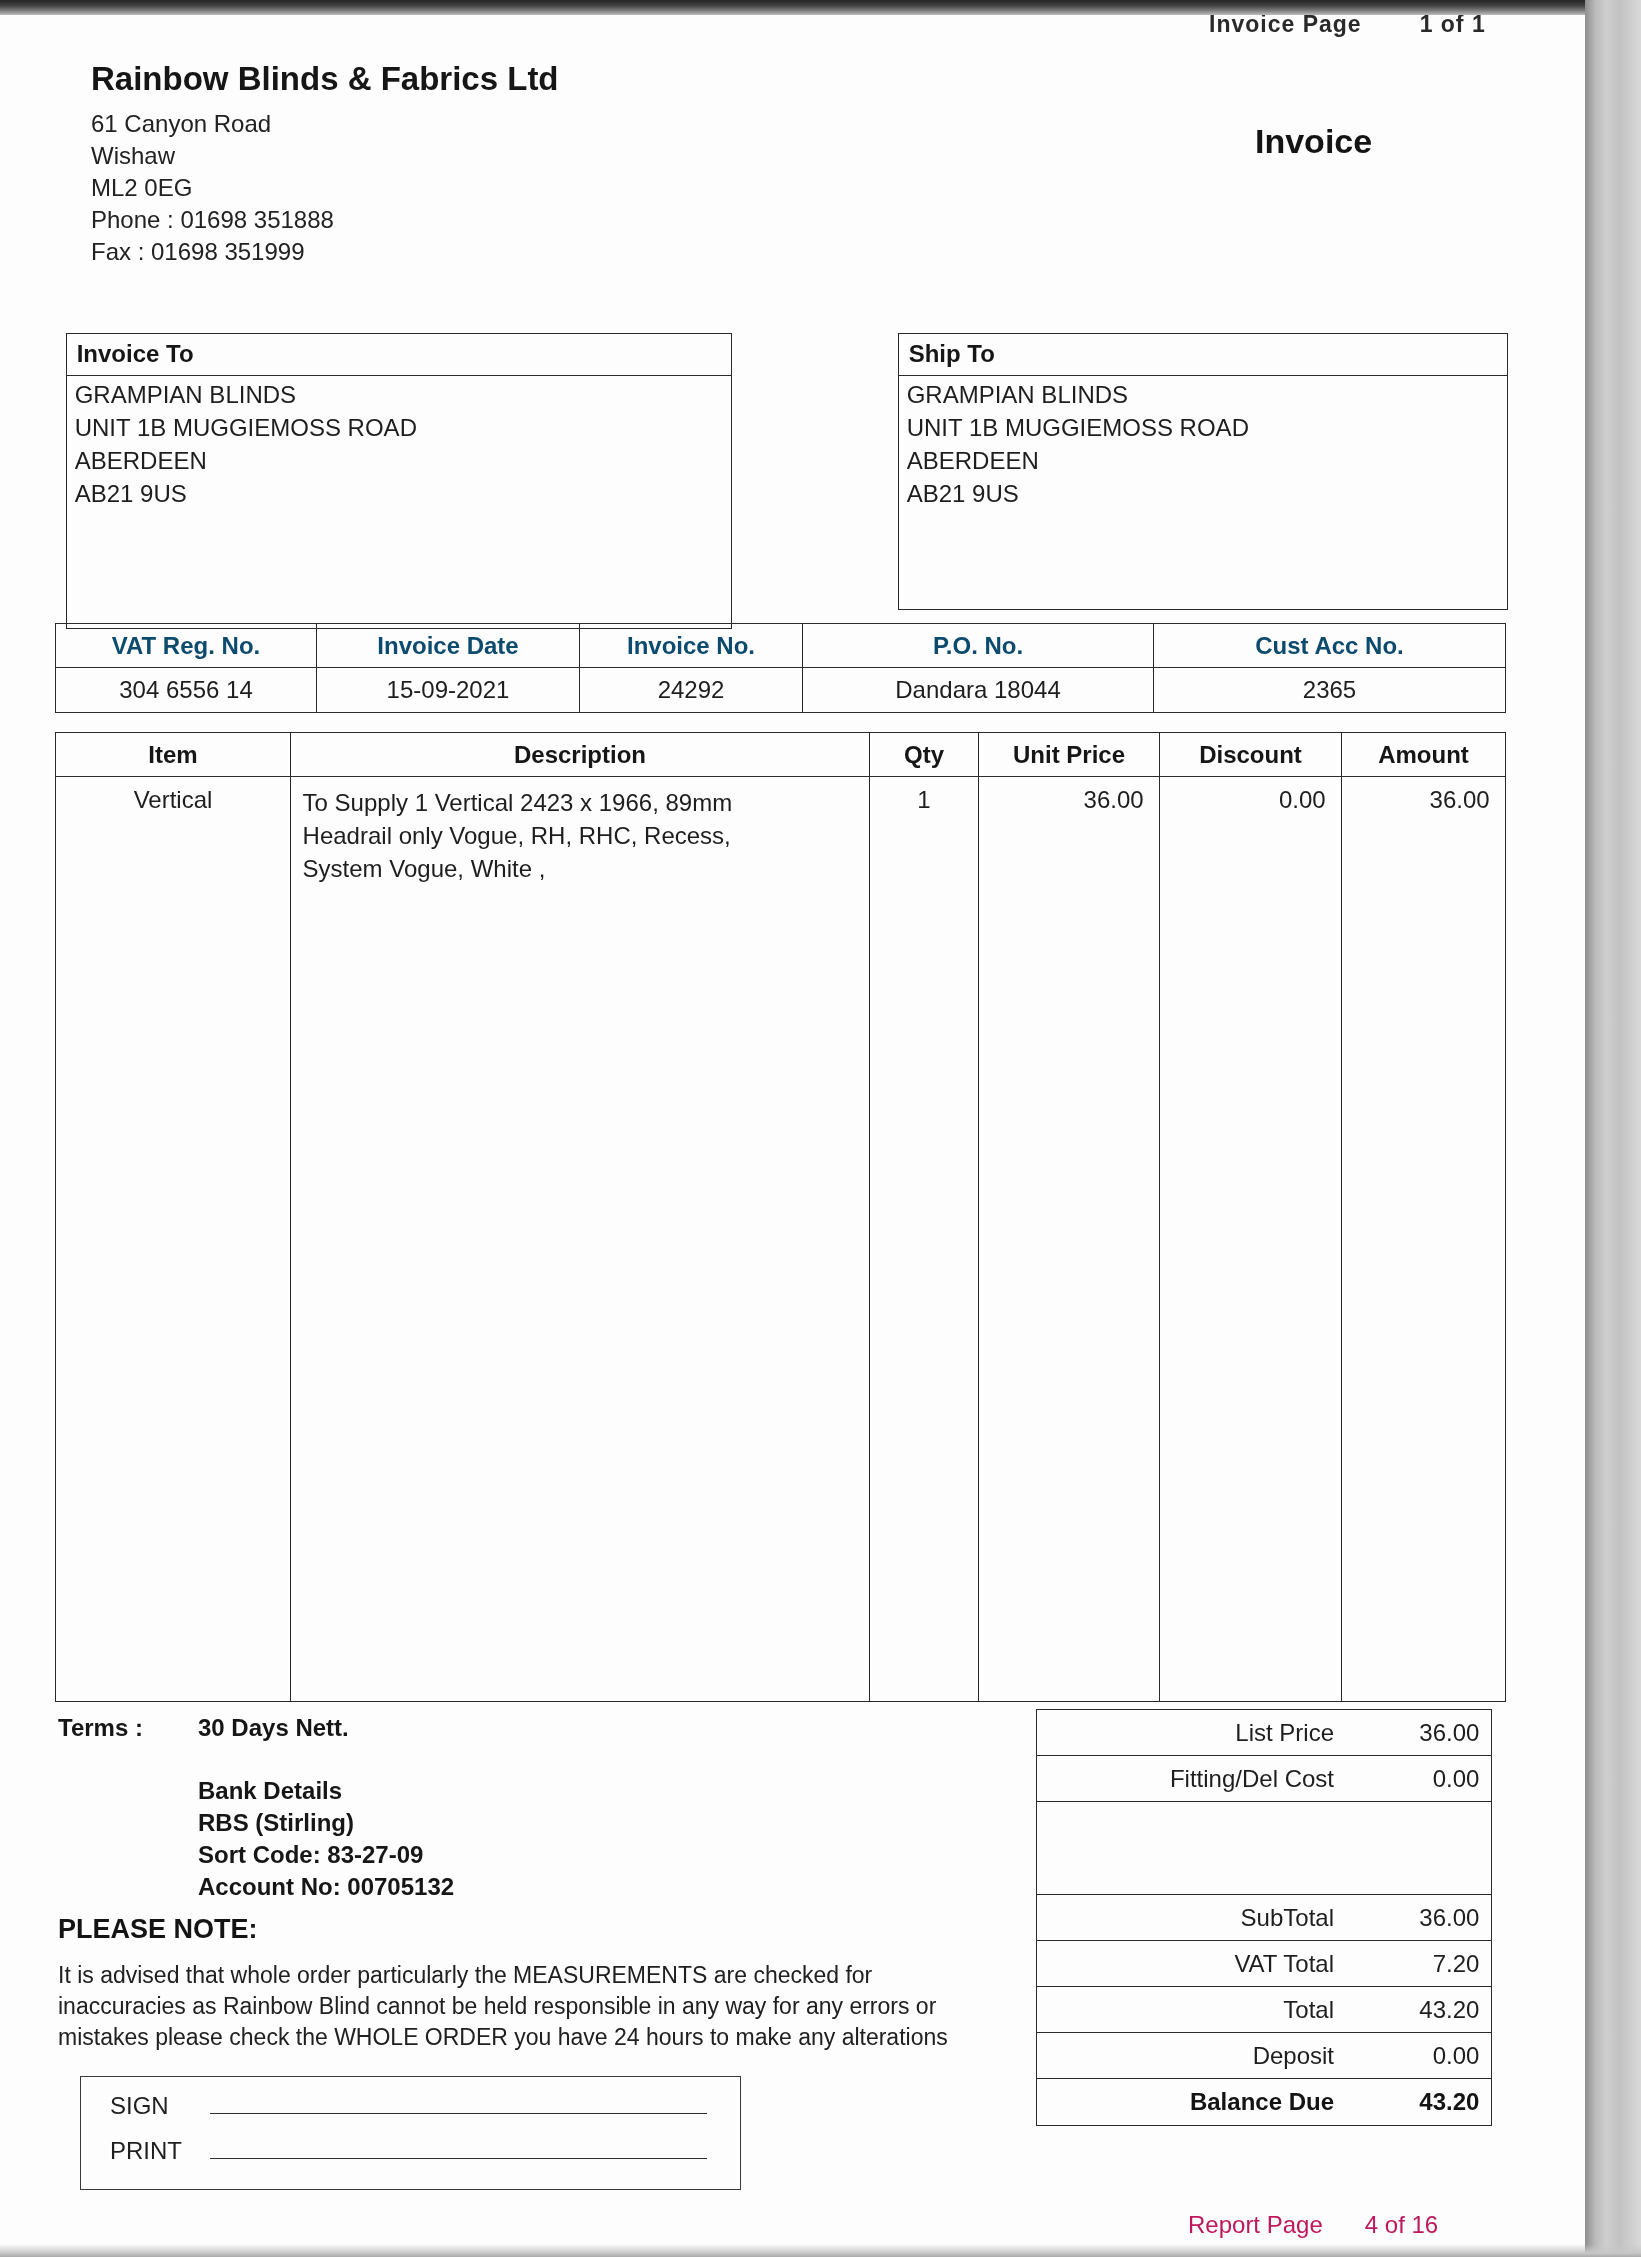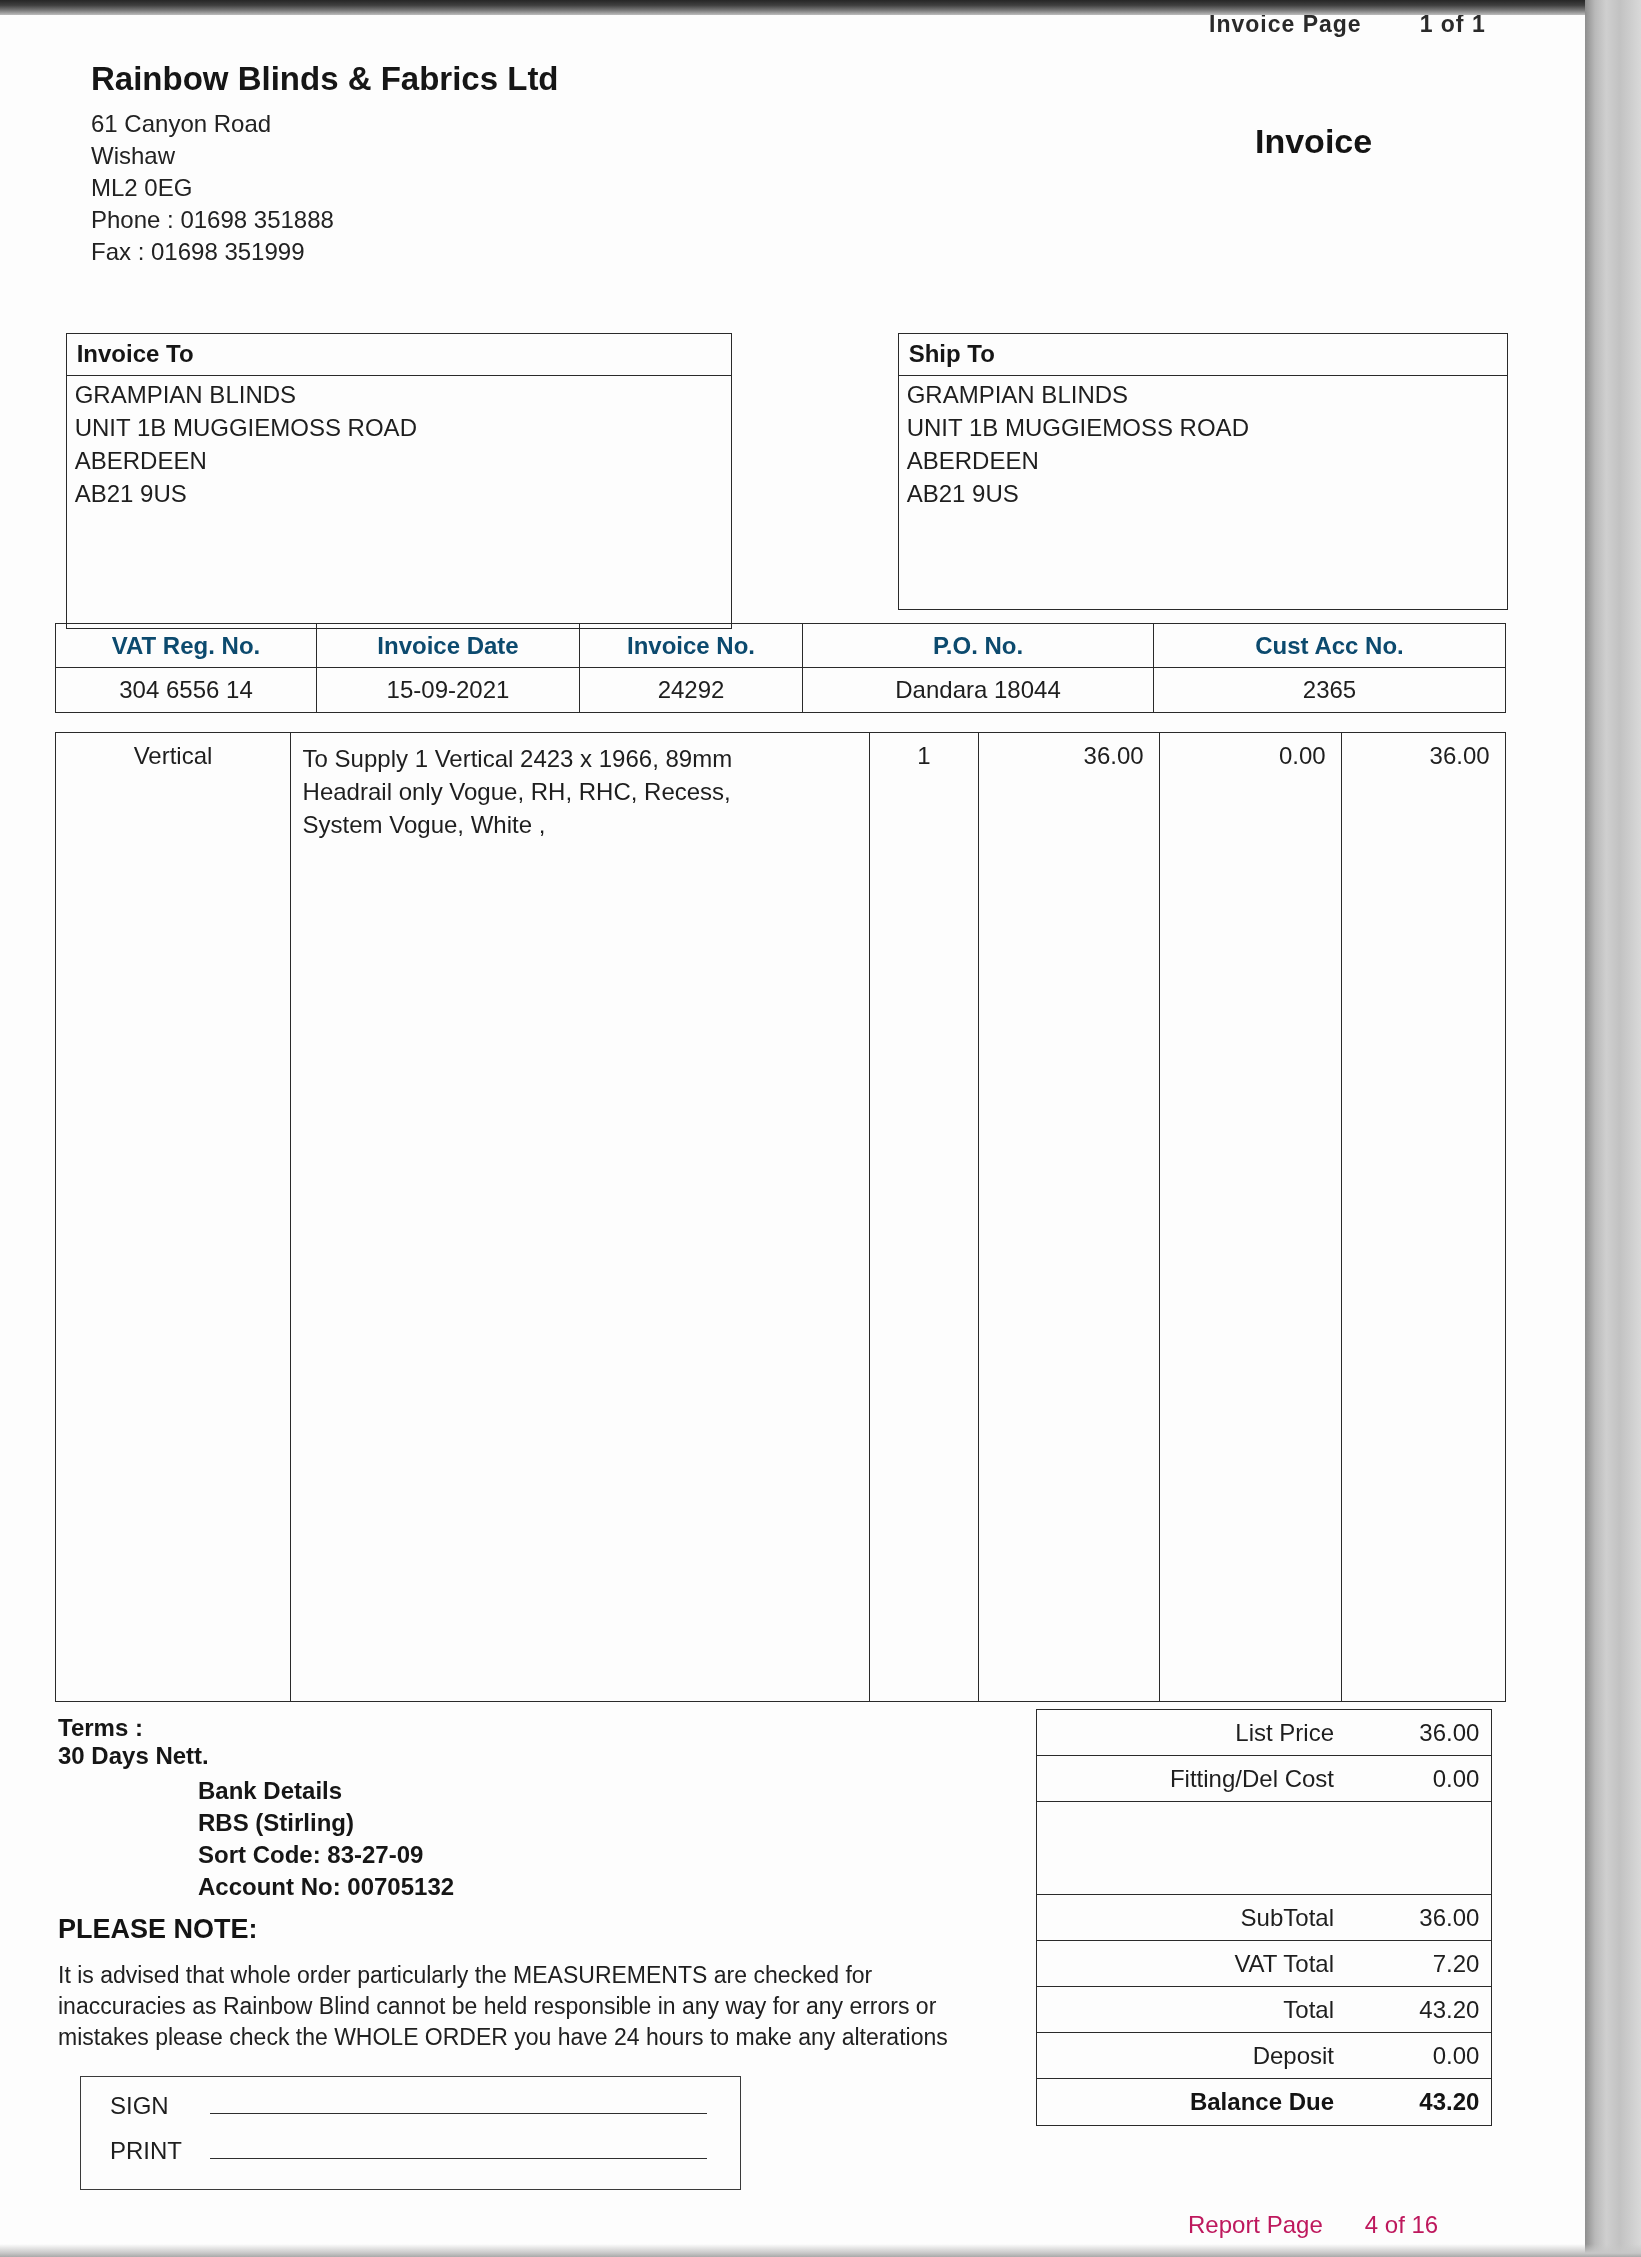--- a/index.html
+++ b/index.html
@@ -58,21 +58,21 @@
   .items-body { display:flex; flex:1; }
   .items-body > div { border-right:1.9px solid #2a2a2a; padding:8.7px 11.6px; }
   .items-body > div:last-child { border-right:0; }
   .ic0{width:235px}.ic1{width:579px}.ic2{width:109px}.ic3{width:181px}.ic4{width:182px}.ic5{flex:1}
   .items-body .ic0 { text-align:center; }
   .items-body .ic2 { text-align:center; }
   .items-body .ic3,.items-body .ic4,.items-body .ic5 { text-align:right; padding-right:15.4px; }
   .desc-line { line-height:33px; }
 
   
-  .terms-row { position:absolute; left:58px; top:1714px; display:flex; font-size:24px; font-weight:bold; color:#161616;flex-direction:column; }
+  .terms-row { position:absolute; left:58px; top:1714px; display:flex; font-size:24px; font-weight:bold; color:#161616; }
   .terms-row .t-lbl { width:140px; }
   .bank-block { position:absolute; left:198px; top:1775px; font-size:24px; font-weight:bold; line-height:32px; color:#161616; }
 
   
   .note-title { position:absolute; left:58px; top:1914px; font-size:27px; font-weight:bold; color:#141414; }
   .note-text { position:absolute; left:58px; top:1960px; width:951px; font-size:23px; line-height:31px; color:#202020; }
 
   
   .totals-box { position:absolute; left:1036px; top:1709px; width:456px; height:417px;
     border:1.9px solid #2a2a2a; display:flex; flex-direction:column; font-size:24px; }
@@ -152,20 +152,28 @@
     <div class="meta-row">
       <div class="mc0">304 6556 14</div>
       <div class="mc1">15-09-2021</div>
       <div class="mc2">24292</div>
       <div class="mc3">Dandara 18044</div>
       <div class="mc4">2365</div>
     </div>
   </div>
 
   <div class="items-table">
+    <div class="items-hdr">
+      <div class="ic0">Item</div>
+      <div class="ic1">Description</div>
+      <div class="ic2">Qty</div>
+      <div class="ic3">Unit Price</div>
+      <div class="ic4">Discount</div>
+      <div class="ic5">Amount</div>
+    </div>
     <div class="items-body">
       <div class="ic0">Vertical</div>
       <div class="ic1">
         <div class="desc-line">To Supply 1 Vertical  2423 x 1966, 89mm</div>
         <div class="desc-line">Headrail only Vogue, RH, RHC, Recess,</div>
         <div class="desc-line">System Vogue, White ,</div>
       </div>
       <div class="ic2">1</div>
       <div class="ic3">36.00</div>
       <div class="ic4">0.00</div>

